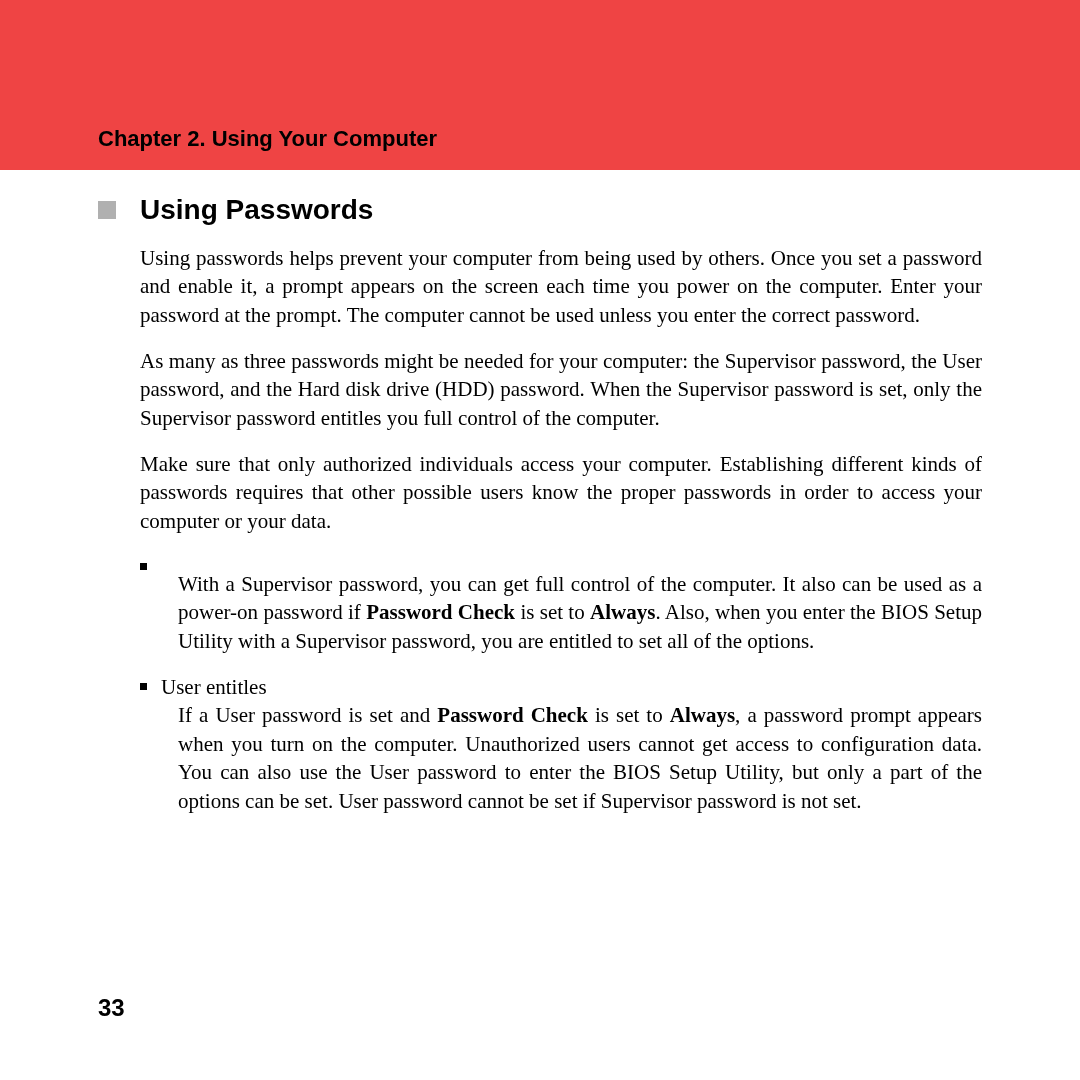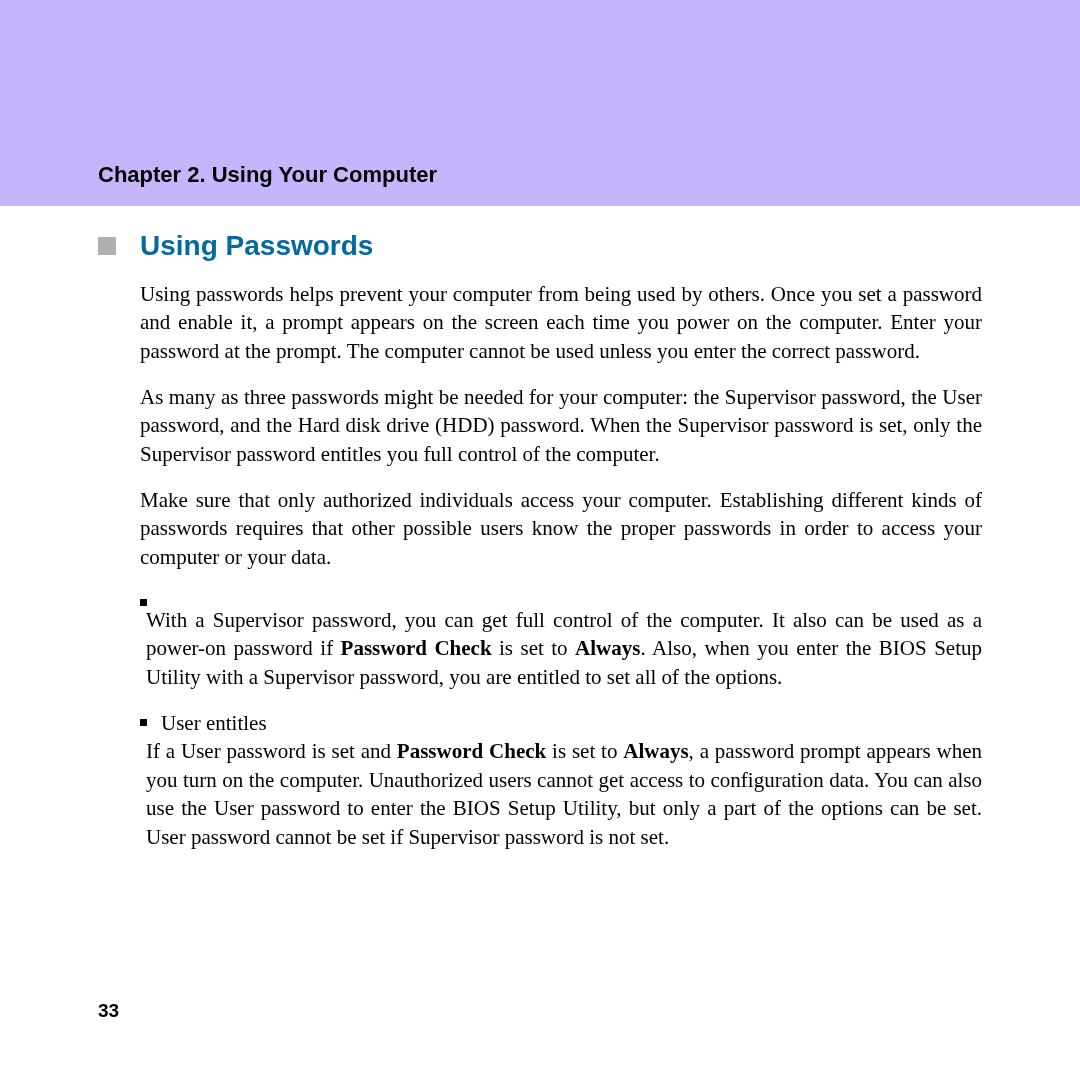--- a/index.html
+++ b/index.html
@@ -9,22 +9,22 @@
     }
     body {
       width: 1080px;
       height: 1080px;
       background: #ffffff;
       font-family: Georgia, 'Times New Roman', serif;
       color: #000000;
       position: relative;
     }
     .header-band {
-      background: #c4b5fd;
-      height: 206px;
+      background: #ef4444;
+      height: 170px;
       width: 100%;
       position: relative;
       text-align: center;
     }
     .chapter-title {
       position: absolute;
       bottom: 18px;
       left: 98px;
       font-family: Arial, Helvetica, sans-serif;
       font-weight: bold;
@@ -43,21 +43,21 @@
       width: 18px;
       height: 18px;
       background: #b0b0b0;
       margin-right: 24px;
       flex-shrink: 0;
     }
     .section-heading {
       font-family: Arial, Helvetica, sans-serif;
       font-weight: bold;
       font-size: 28px;
-      color: #0369a1;
+      color: #000000;
     }
     .para {
       font-size: 21px;
       line-height: 1.35;
       text-align: justify;
       margin-bottom: 18px;
       margin-left: 42px;
     }
     .list-block {
       margin-left: 42px;
@@ -76,32 +76,32 @@
       height: 7px;
       background: #000000;
       margin-top: 10px;
       margin-right: 14px;
       flex-shrink: 0;
     }
     .list-item-content {
       font-size: 21px;
       line-height: 1.35;
       text-align: justify;
-      margin-left: 6px;
+      margin-left: 38px;
     }
     .bold {
       font-weight: bold;
     }
     .page-number {
       position: absolute;
       left: 98px;
       bottom: 58px;
       font-family: Arial, Helvetica, sans-serif;
       font-weight: bold;
-      font-size: 19px;
+      font-size: 24px;
     }
   </style>
 </head>
 <body>
 
 <div class="header-band">
   <div class="chapter-title">Chapter 2. Using Your Computer</div>
 </div>
 
 <div class="content">

